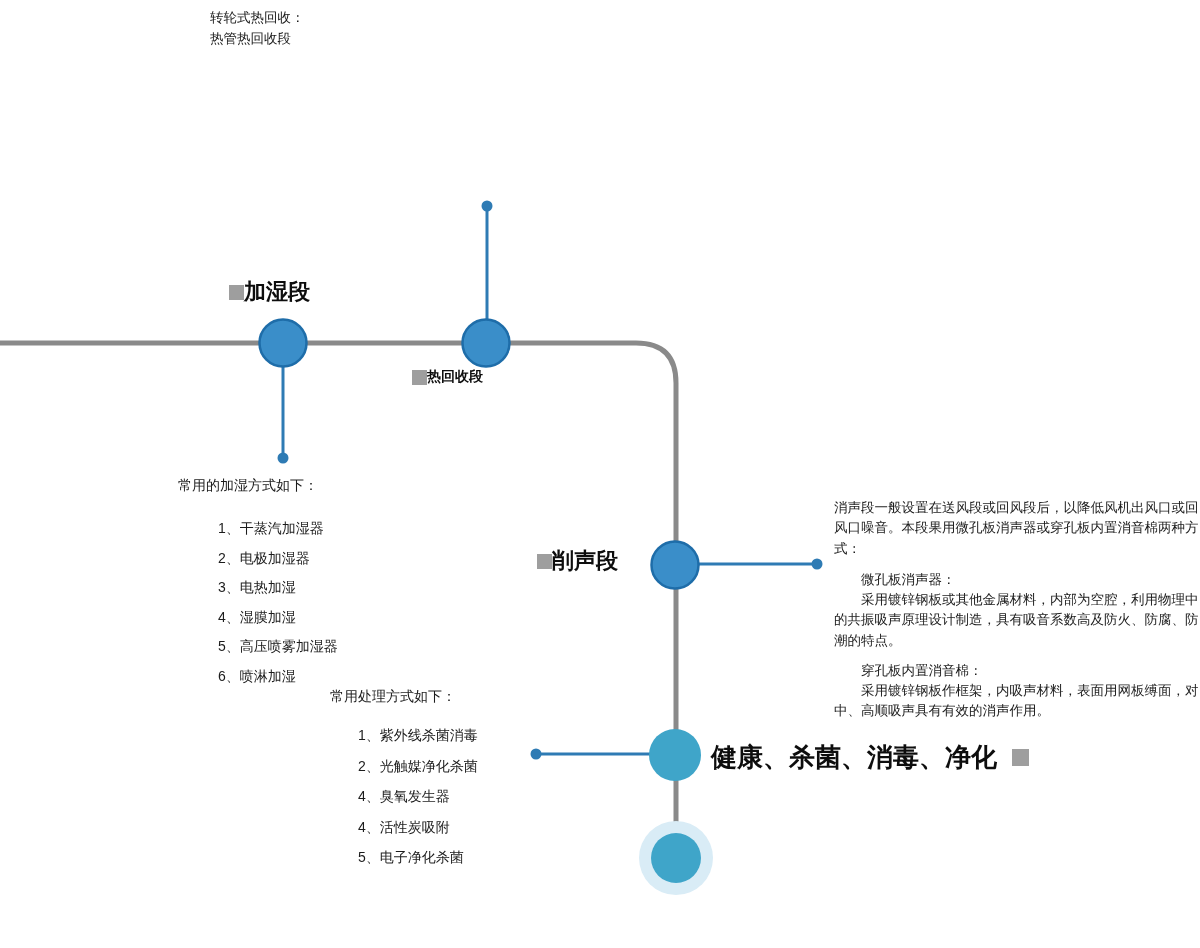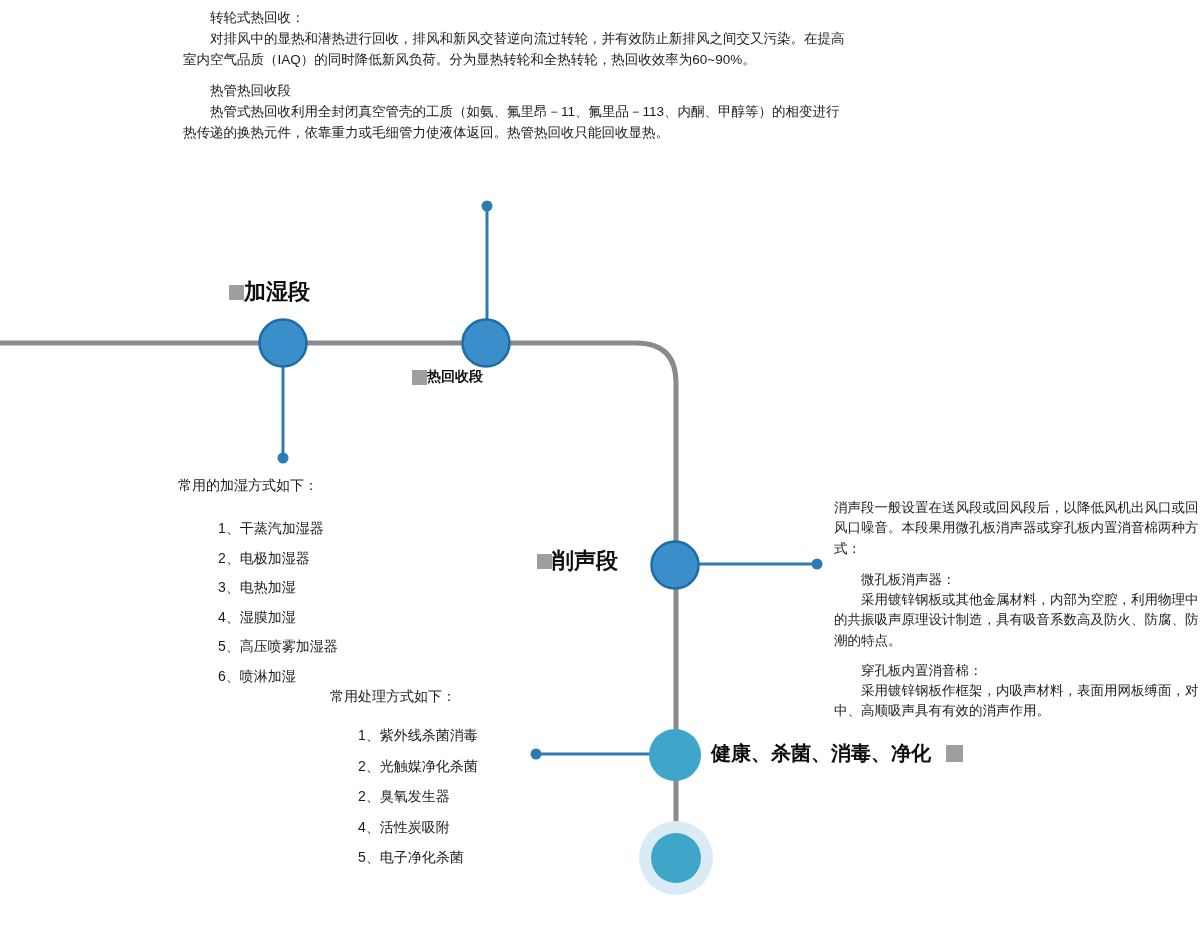--- a/index.html
+++ b/index.html
@@ -30,21 +30,21 @@
     align-items: center;
     font-family: "Liberation Serif", "DejaVu Serif", serif;
     font-weight: bold;
     color: #0d0d0d;
     white-space: nowrap;
   }
   .node-label .sq { width: 15px; height: 15px; background: #9e9e9e; flex: 0 0 auto; }
   #label-humidification { left: 229px; top: 277px; font-size: 22px; }
   #label-heat-recovery  { left: 412px; top: 368px; font-size: 14px; }
   #label-noise          { left: 537px; top: 546px; font-size: 22px; }
-  #label-health         { left: 711px; top: 740px; font-size: 20px; gap: 15px; }
+  #label-health         { left: 711px; top: 740px; font-size: 26px; gap: 15px; }
   #label-health .sq     { width: 17px; height: 17px; }
 
   
   .listblock { position: absolute; font-size: 14px; }
   .listblock .list-title { margin: 0; }
   .listblock ul { list-style: none; margin: 0; padding: 0; }
   .listblock li { white-space: nowrap; }
   #hum-list   { left: 178px; top: 477px; }
   #hum-list ul  { margin: 25px 0 0 40px; }
   #hum-list li  { margin-bottom: 11.5px; }
@@ -77,23 +77,21 @@
     <circle cx="676" cy="858" r="25" fill="#3fa5c9"></circle>
 
     <circle cx="283" cy="343" r="23.5" fill="#3a8ec9" stroke="#1e6da9" stroke-width="2.5"></circle>
     <circle cx="486" cy="343" r="23.5" fill="#3a8ec9" stroke="#1e6da9" stroke-width="2.5"></circle>
     <circle cx="675" cy="565" r="23.5" fill="#3a8ec9" stroke="#1e6da9" stroke-width="2.5"></circle>
     <circle cx="675" cy="755" r="26" fill="#3fa5c9"></circle>
   </svg>
 
   <div class="note" id="top-notes">
     <p class="head">转轮式热回收：</p>
-    <p class="body">对排风中的显热和潜热进行回收，排风和新风交替逆向流过转轮，并有效防止新排风之间交又污染。在提高室内空气品质（IAQ）的同时降低新风负荷。分为显热转轮和全热转轮，热回收效率为60~90%。</p>
     <p class="head">热管热回收段</p>
-    <p class="body">热管式热回收利用全封闭真空管壳的工质（如氨、氟里昂－11、氟里品－113、内酮、甲醇等）的相变进行热传递的换热元件，依靠重力或毛细管力使液体返回。热管热回收只能回收显热。</p>
   </div>
 
   <div class="node-label" id="label-humidification">
     <span class="sq"></span>
     <span>加湿段</span>
   </div>
 
   <div class="node-label" id="label-heat-recovery">
     <span class="sq"></span>
     <span>热回收段</span>
@@ -119,21 +117,21 @@
       <li>5、高压喷雾加湿器</li>
       <li>6、喷淋加湿</li>
     </ul>
   </div>
 
   <div class="listblock" id="treat-list">
     <p class="list-title">常用处理方式如下：</p>
     <ul>
       <li>1、紫外线杀菌消毒</li>
       <li>2、光触媒净化杀菌</li>
-      <li>2、臭氧发生器</li>
+      <li>4、臭氧发生器</li>
       <li>4、活性炭吸附</li>
       <li>5、电子净化杀菌</li>
     </ul>
   </div>
 
   <div class="note" id="silencer-note">
     <p class="intro">消声段一般设置在送风段或回风段后，以降低风机出风口或回风口噪音。本段果用微孔板消声器或穿孔板内置消音棉两种方式：</p>
     <p class="head">微孔板消声器：</p>
     <p class="body">采用镀锌钢板或其他金属材料，内部为空腔，利用物理中的共振吸声原理设计制造，具有吸音系数高及防火、防腐、防潮的特点。</p>
     <p class="head">穿孔板内置消音棉：</p>

